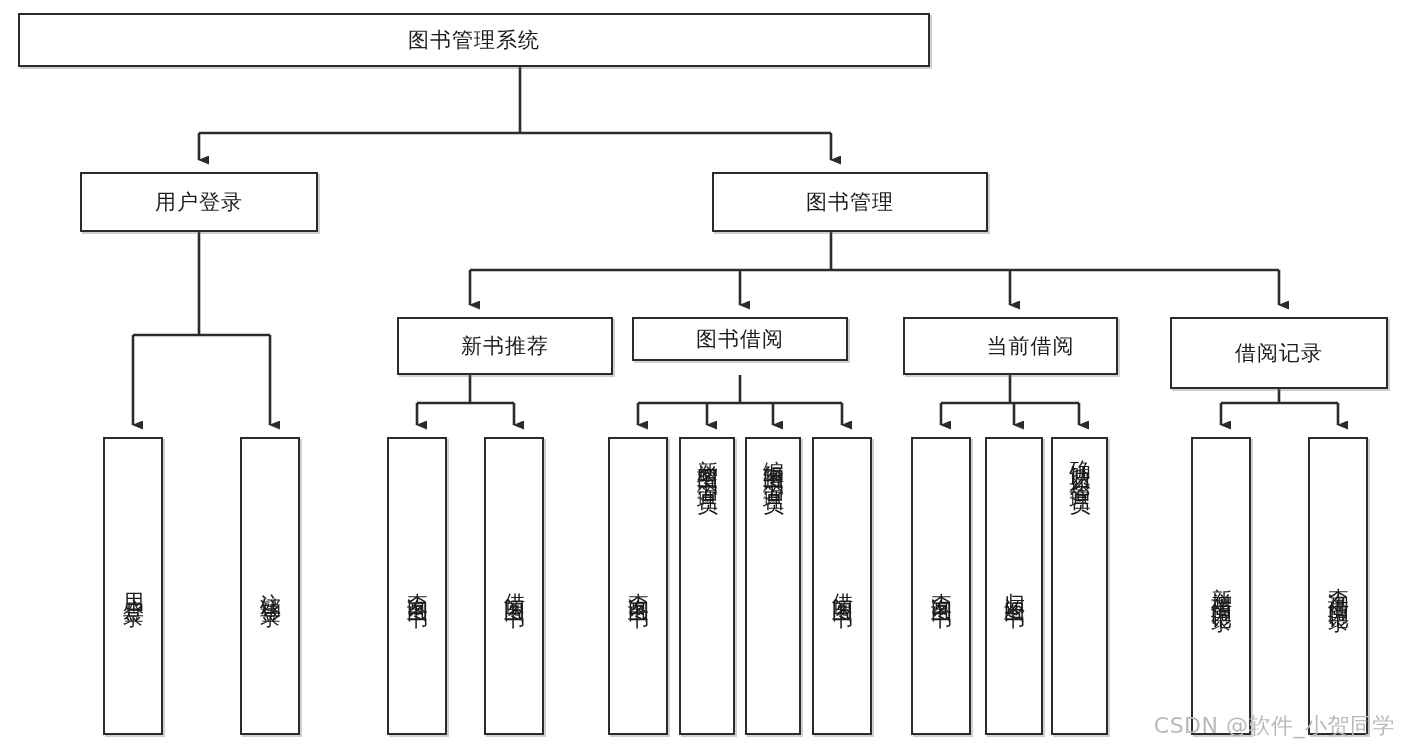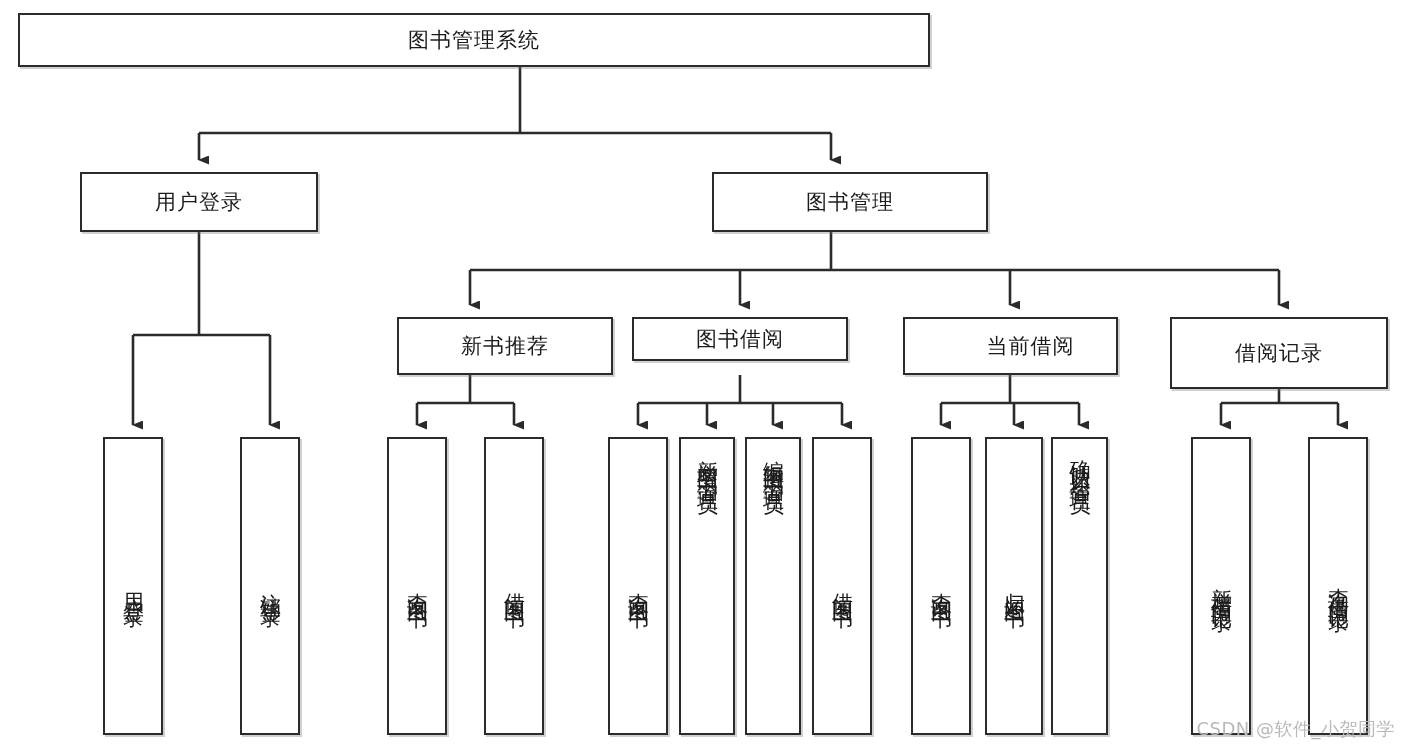--- a/index.html
+++ b/index.html
@@ -59,21 +59,21 @@
     padding-top: 4px;
   }
   .node-box.vertical.centered {
     align-items: center;
     padding-top: 0;
   }
   .watermark {
     position: absolute;
     right: 10px;
     bottom: 6px;
-    font-size: 18px;
+    font-size: 22px;
     color: #b9b9b9;
     letter-spacing: 0.5px;
     white-space: nowrap;
     pointer-events: none;
   }
 </style>
 </head>
 <body>
 
 <div id="diagram-root">

